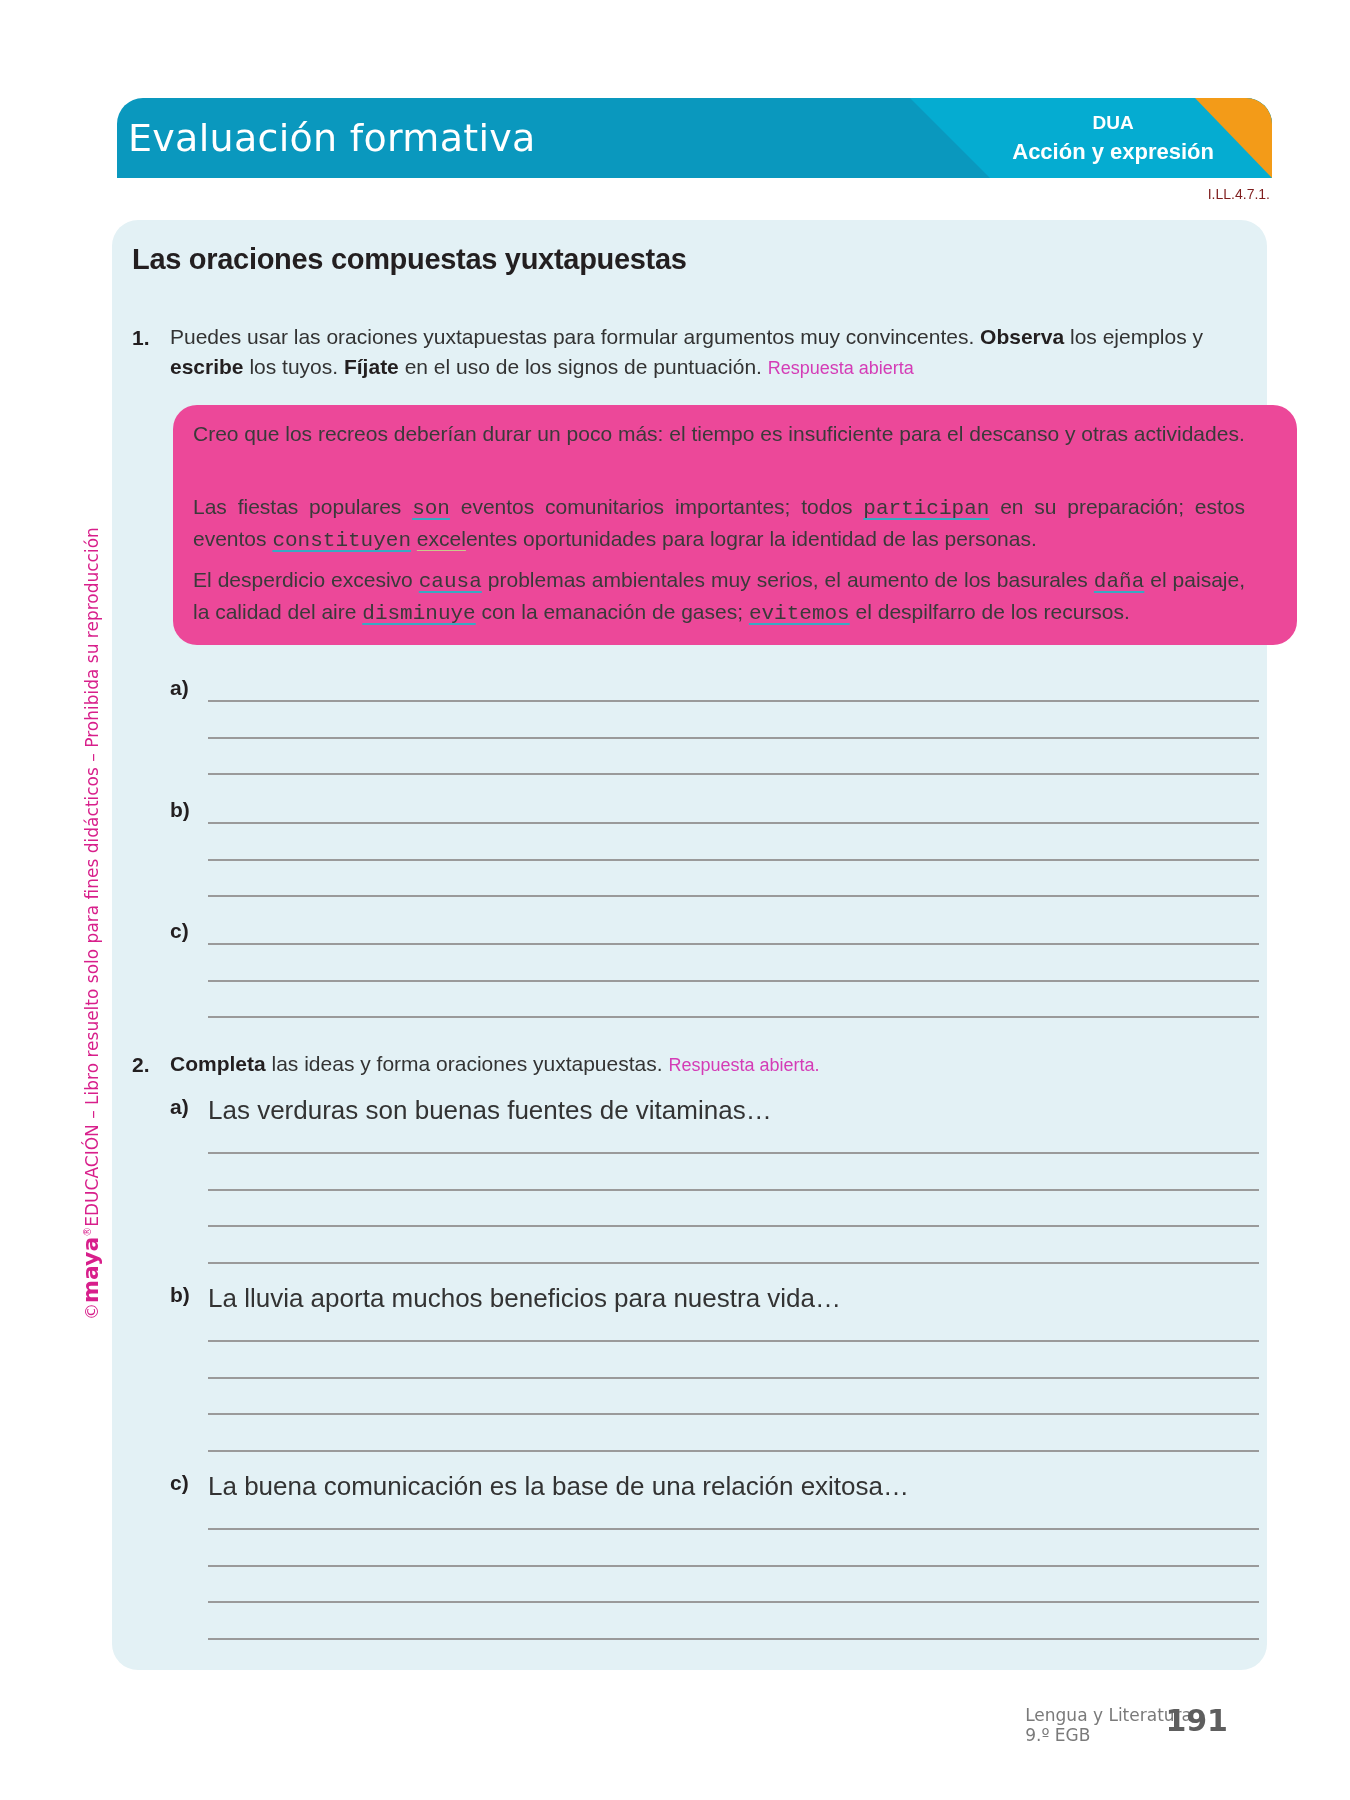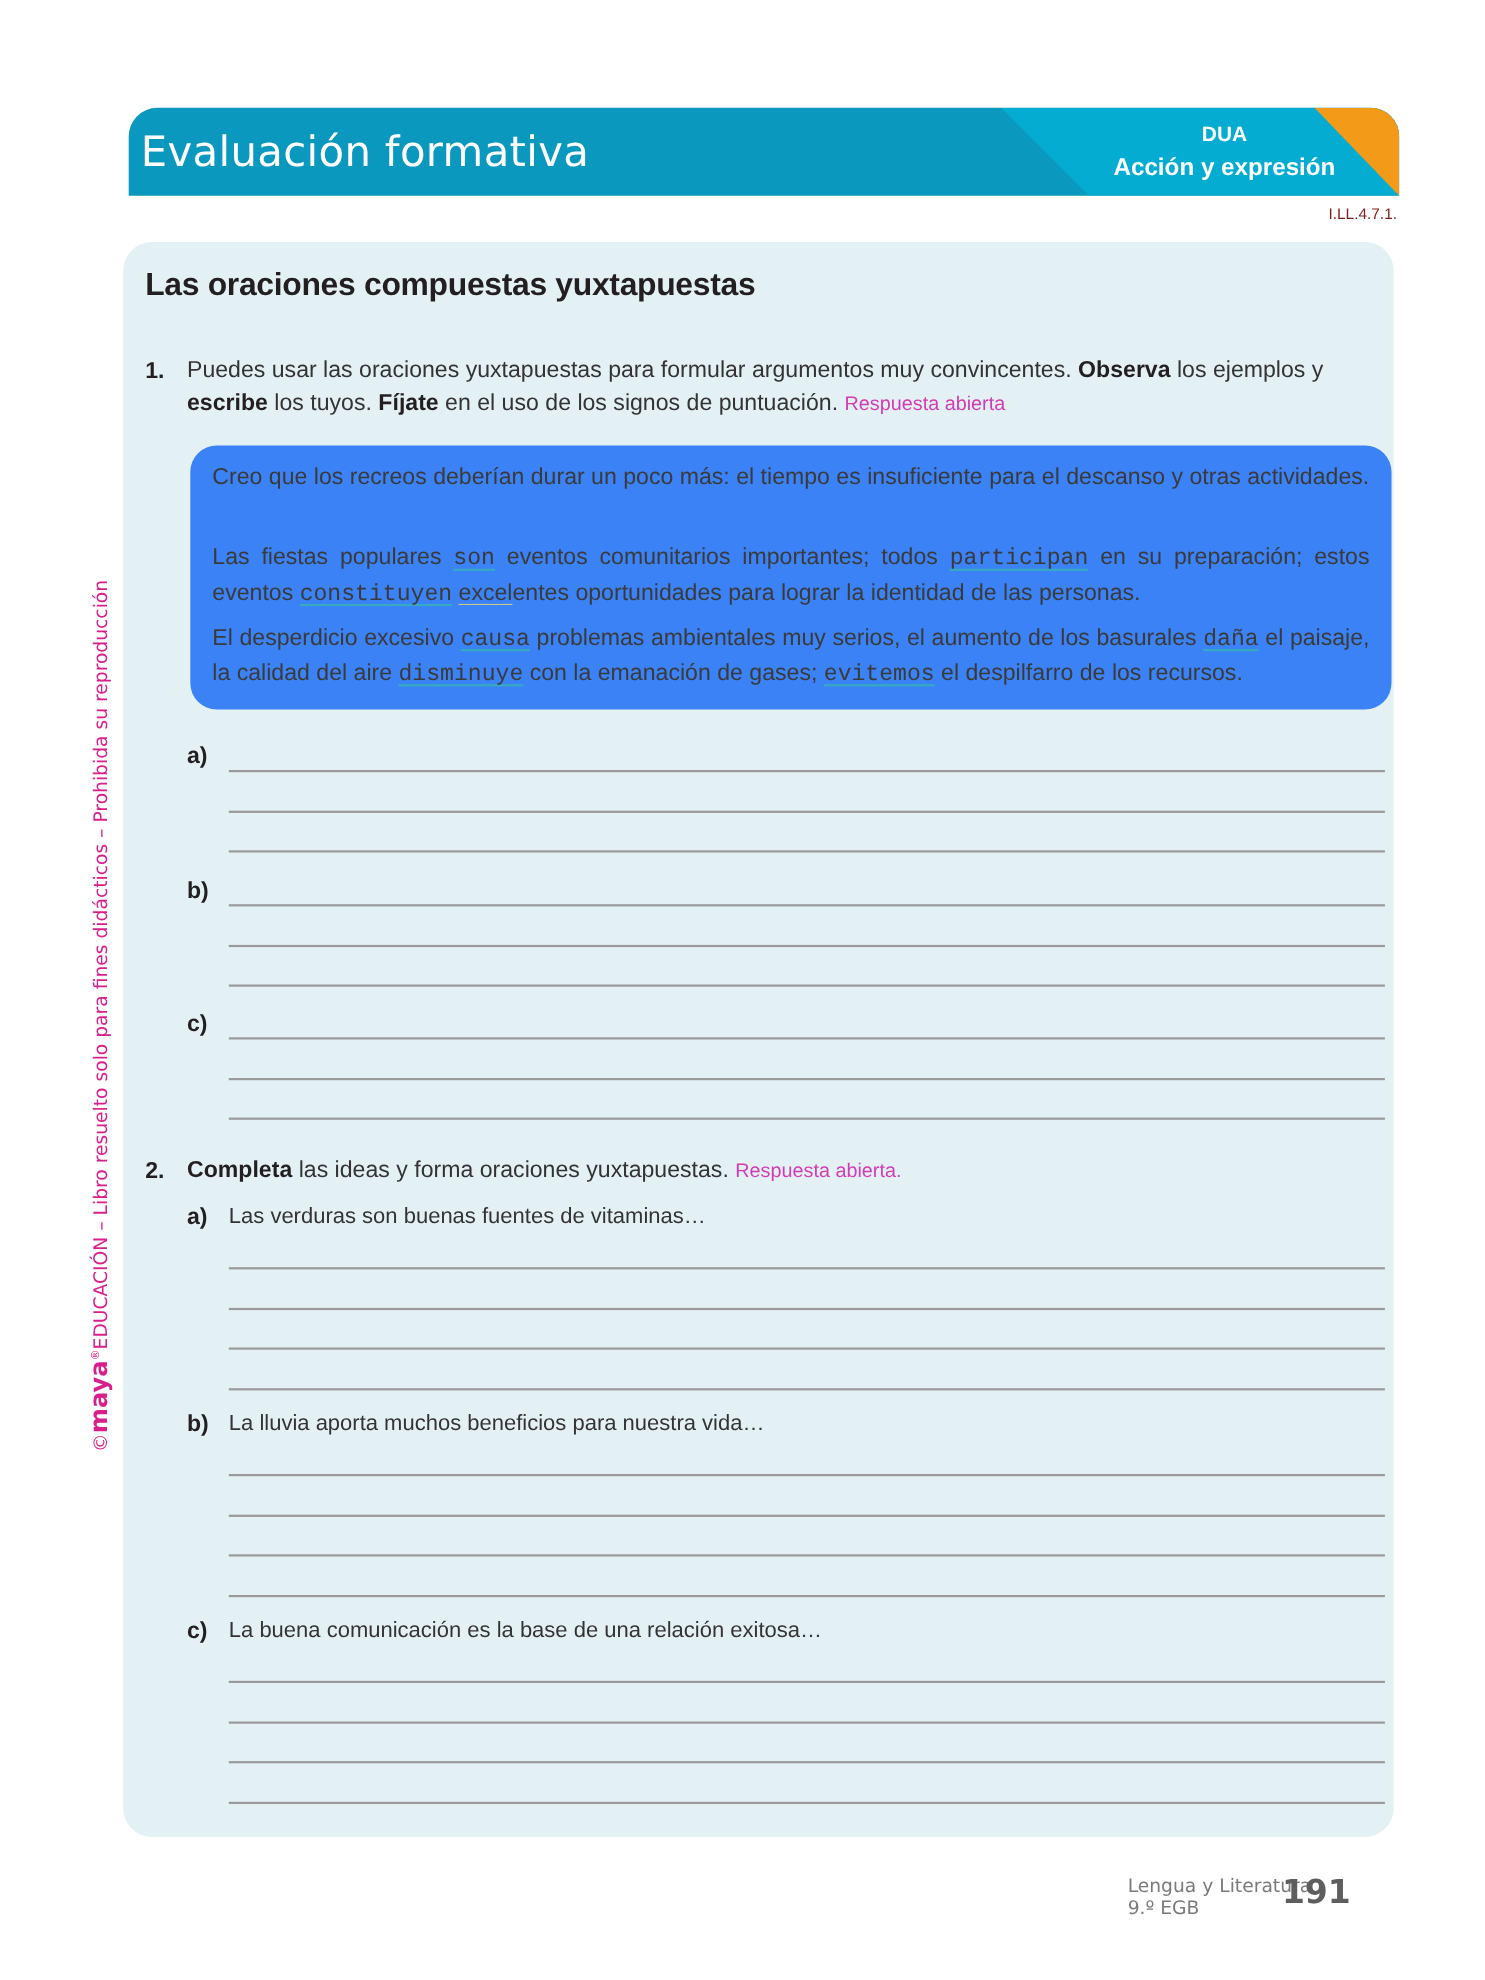--- a/index.html
+++ b/index.html
@@ -31,30 +31,30 @@
 
   .section-title { position: absolute; left: 132px; top: 243px; font-size: 29px; font-weight: bold;
            color: #231f20; letter-spacing: -0.3px; }
 
   .qnum { position: absolute; font-weight: bold; font-size: 21px; }
   .qtext { position: absolute; font-size: 21px; line-height: 30px; color: #333; }
   .qtext b { color: #231f20; }
   .pink { color: #d43cb6; font-size: 18px; margin-top: 32px; }
 
   .example-box { position: absolute; left: 173px; top: 405px; width: 1092px; height: 240px;
-           background: #3b82f6; border-radius: 24px; }
+           background: #ec4899; border-radius: 24px; padding-left: 32px; }
   .ex-p { position: absolute; left: 20px; width: 1052px; font-size: 21px; line-height: 30px;
            color: #3a3a3a; text-align: justify; text-align-last: left; }
   .ul { text-decoration: underline; text-decoration-color: #38a9c3; text-decoration-thickness: 2px;
         text-underline-offset: 4px; font-family: Liberation Mono, monospace; }
   .ul2 { text-decoration: underline; text-decoration-color: #c9c98b; text-decoration-thickness: 1px;
         text-underline-offset: 4px; }
 
   .letter { position: absolute; font-weight: bold; font-size: 21px; color: #231f20; }
-  .prompt { position: absolute; font-size: 20px; color: #333; }
+  .prompt { position: absolute; font-size: 26px; color: #333; }
   .line { position: absolute; left: 208px; width: 1051px; height: 0;
           border-top: 2px solid #9a9a9a; }
 
   .footer-subject { position: absolute; right: 158px; top: 1705px; 
            font-family: "DejaVu Sans", sans-serif; font-size: 17px; color: #7a7a7a; line-height: 20px; }
   .footer-page { position: absolute; right: 122px; top: 1703px; font-size: 30px; font-weight: bold;
            color: #5e5e5e; font-family: "DejaVu Sans", sans-serif; }
 </style>
 </head>
 <body>

